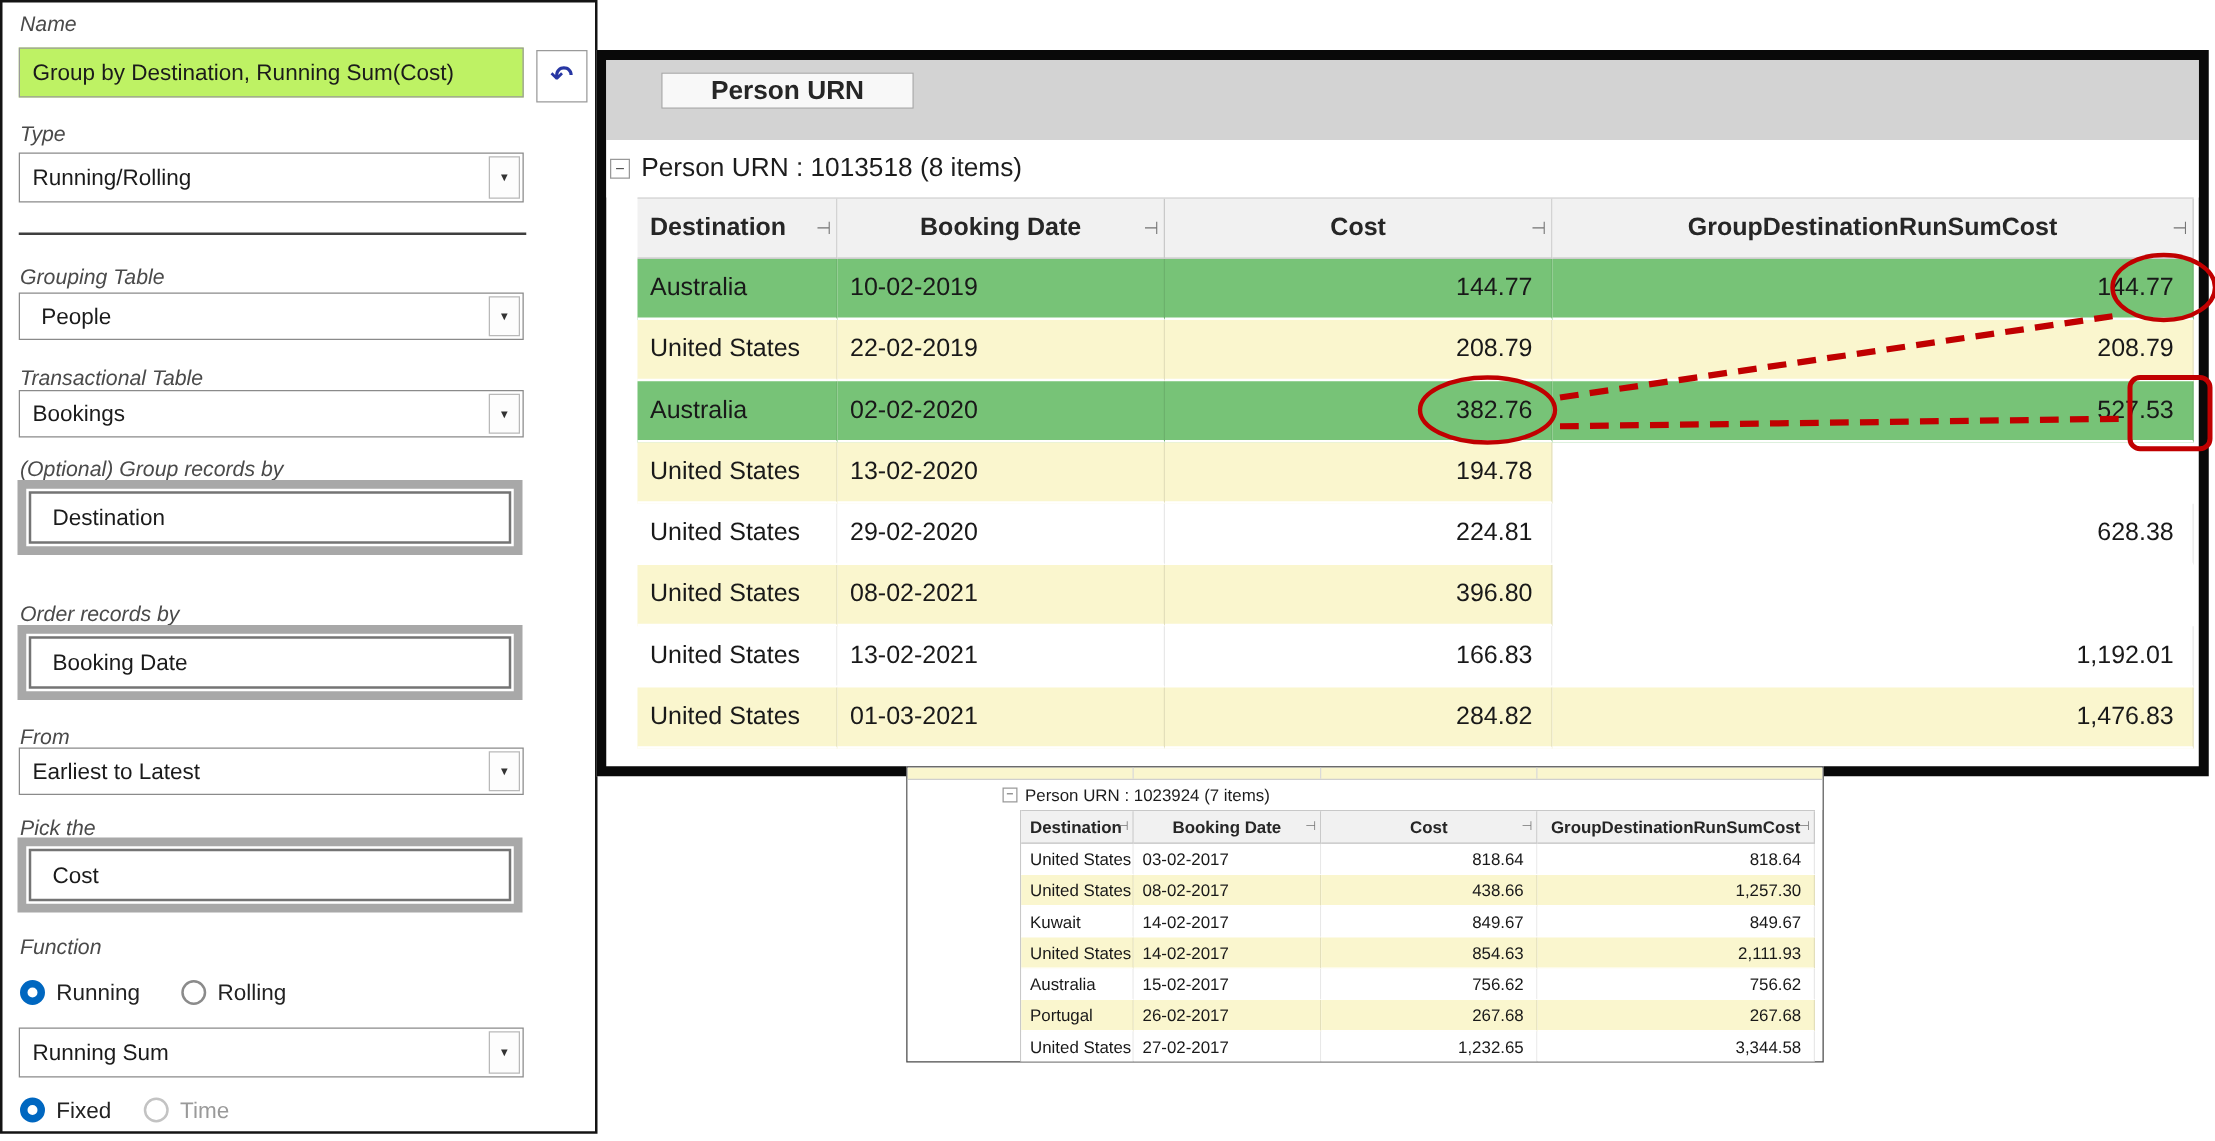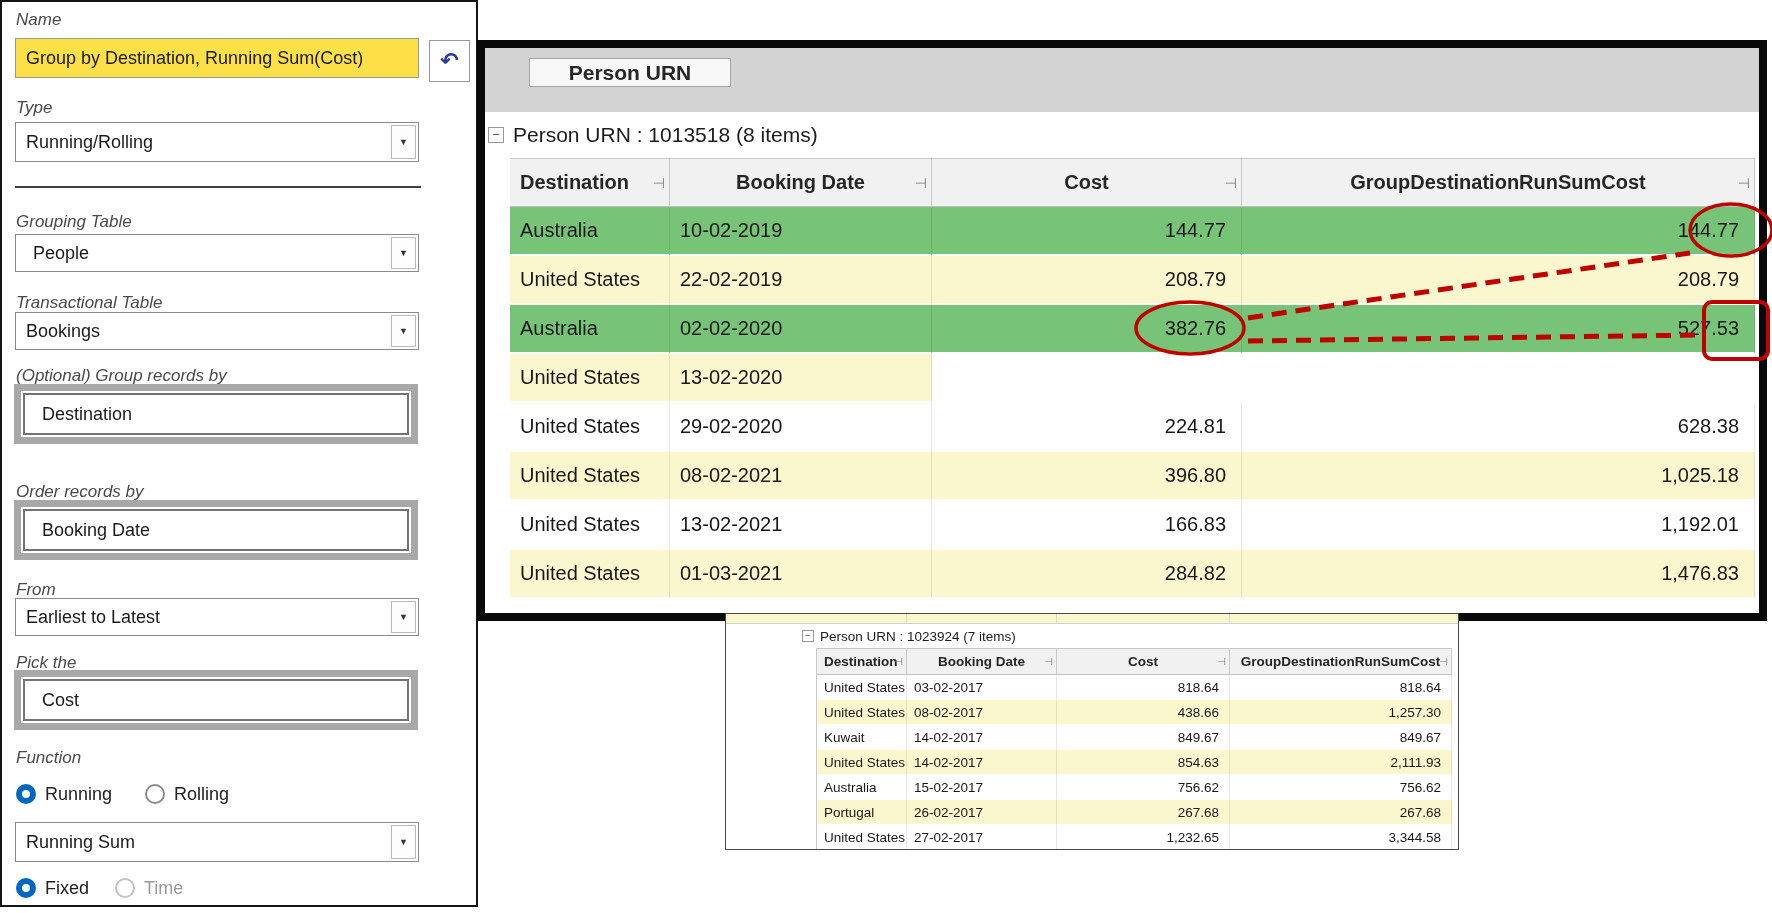--- a/index.html
+++ b/index.html
@@ -6,21 +6,21 @@
   body{
     width:1772px;height:913px;position:relative;background:#fff;overflow:hidden;
     font-family:"Liberation Sans","DejaVu Sans",sans-serif;
     --green:#77C377;--yellow:#FAF6CE;--annotation:#C00000;--accent:#0067C0;
   }
 
   
   .left-panel{position:absolute;left:0;top:0;width:478px;height:907px;border:2px solid #141414;
     box-sizing:border-box;background:#fff;}
   .fl{position:absolute;left:14px;font-size:17px;color:#4a4a4a;font-style:italic;}
-  .tbox{position:absolute;left:13px;width:404px;height:40px;border:1px solid #9a9a9a;background:#fde047;
+  .tbox{position:absolute;left:13px;width:404px;height:40px;border:1px solid #9a9a9a;background:#bef264;
     box-sizing:border-box;display:flex;align-items:center;padding-left:10px;font-size:18px;color:#1b1b1b;}
   .selbox{position:absolute;left:13px;width:404px;border:1px solid #8a8a8a;background:#fff;box-sizing:border-box;
     display:flex;align-items:center;padding-left:10px;font-size:18px;color:#1b1b1b;}
   .ddbtn{position:absolute;right:2px;top:2px;bottom:2px;width:25px;border:1px solid #b9b9b9;background:#fdfdfd;
     display:flex;align-items:center;justify-content:center;font-size:9px;color:#333;box-sizing:border-box;}
   .undo-btn{position:absolute;left:427px;top:38px;width:41px;height:42px;border:1px solid #9a9a9a;background:#fff;
     box-sizing:border-box;display:flex;align-items:center;justify-content:center;font-size:22px;color:#2736A3;font-weight:bold;}
   .sep{position:absolute;left:13px;width:406px;height:2px;background:#3f3f3f;}
   .pick-box{position:absolute;left:12px;width:404px;border:7px solid #A8A8A8;padding:2px;background:#fff;box-sizing:border-box;}
   .pick-inner{border:2px solid #747474;height:38px;display:flex;align-items:center;padding-left:17px;
@@ -206,32 +206,32 @@
         </div>
         <div class="trow bg-green">
           <div class="cell c0">Australia</div>
           <div class="cell c1">02-02-2020</div>
           <div class="cell c2 num">382.76</div>
           <div class="cell c3 num">527.53</div>
         </div>
         <div class="trow bg-yellow">
           <div class="cell c0">United States</div>
           <div class="cell c1">13-02-2020</div>
+          <div class="cell c2 num">194.78</div>
         </div>
         <div class="trow bg-white">
           <div class="cell c0">United States</div>
           <div class="cell c1">29-02-2020</div>
           <div class="cell c2 num">224.81</div>
           <div class="cell c3 num">628.38</div>
         </div>
         <div class="trow bg-yellow">
           <div class="cell c0">United States</div>
           <div class="cell c1">08-02-2021</div>
           <div class="cell c2 num">396.80</div>
-          <div class="cell c3 num">1,025.18</div>
         </div>
         <div class="trow bg-white">
           <div class="cell c0">United States</div>
           <div class="cell c1">13-02-2021</div>
           <div class="cell c2 num">166.83</div>
           <div class="cell c3 num">1,192.01</div>
         </div>
         <div class="trow bg-yellow">
           <div class="cell c0">United States</div>
           <div class="cell c1">01-03-2021</div>

